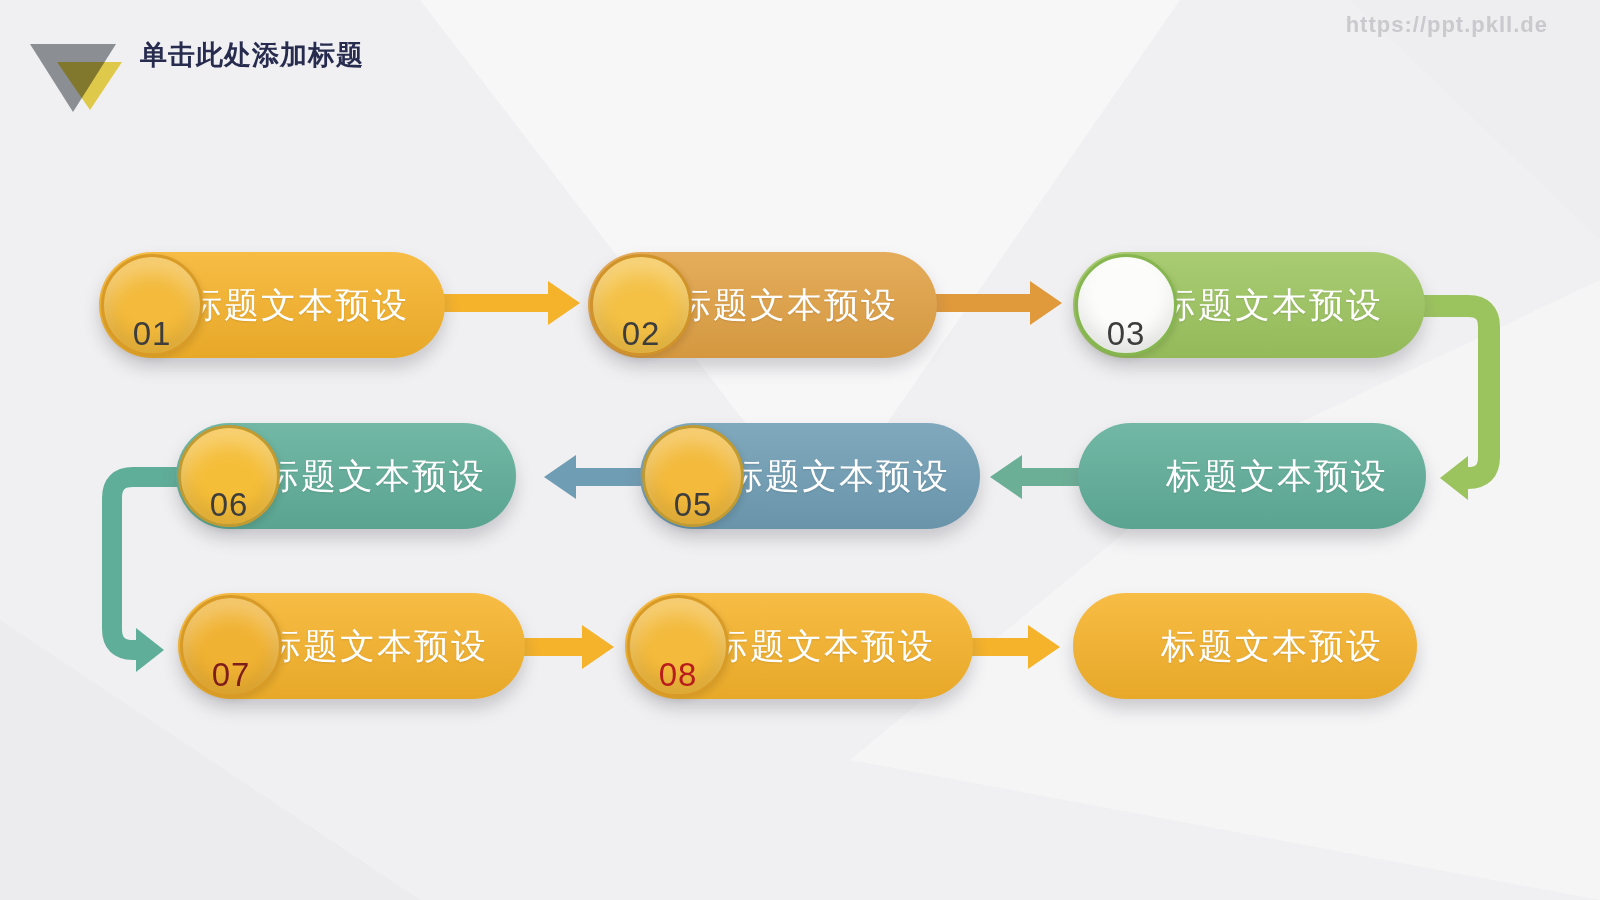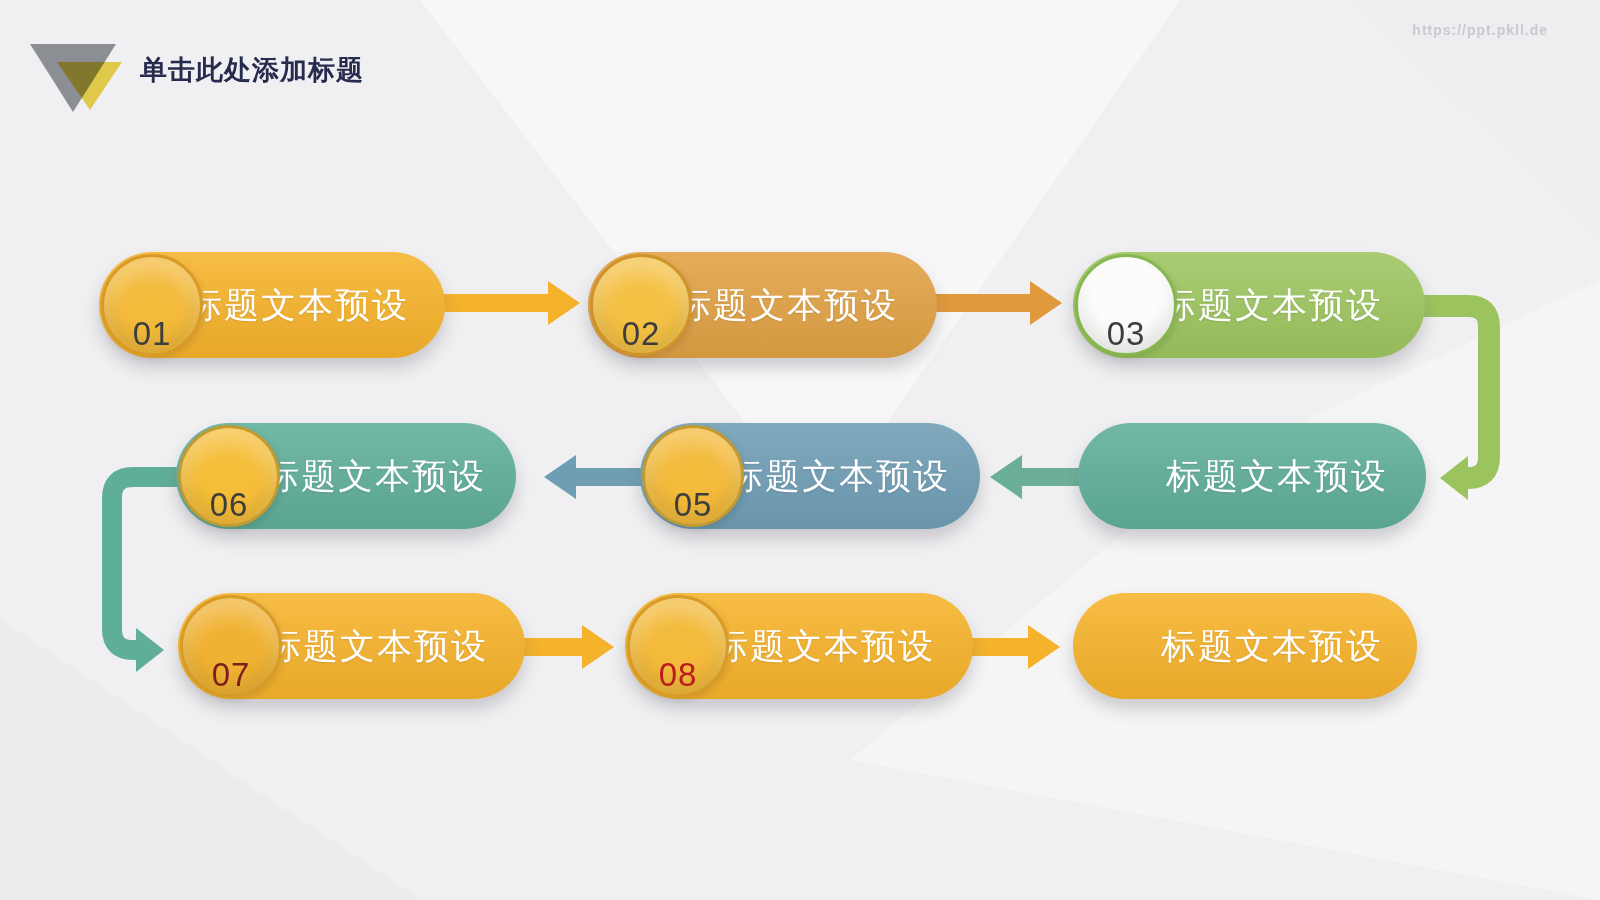--- a/index.html
+++ b/index.html
@@ -5,26 +5,26 @@
   html,body{margin:0;padding:0;background:#dcdcdf;}
   .slide{
     position:relative;width:1600px;height:900px;overflow:hidden;
     background:#f0f0f2;
     font-family:"Liberation Sans","DejaVu Sans",sans-serif;
   }
   .bg-deco{position:absolute;left:0;top:0;pointer-events:none;}
   
   .logo{position:absolute;left:24px;top:36px;}
   .page-title{
-    position:absolute;left:140px;top:52px;margin:0;
+    position:absolute;left:140px;top:37px;margin:0;
     font-size:27px;font-weight:700;letter-spacing:1px;
   }
   .watermark{
-    position:absolute;right:52px;top:22px;
-    font-size:14px;font-weight:700;letter-spacing:1px;
+    position:absolute;right:52px;top:12px;
+    font-size:22px;font-weight:700;letter-spacing:1px;
   }
   
   .connectors{position:absolute;left:0;top:0;pointer-events:none;}
   
   .pill{
     position:absolute;height:106px;border-radius:53px;
     box-shadow:0 10px 16px rgba(110,110,118,0.30);
   }
   .pill::after{ 
     content:"";position:absolute;inset:0;border-radius:inherit;

